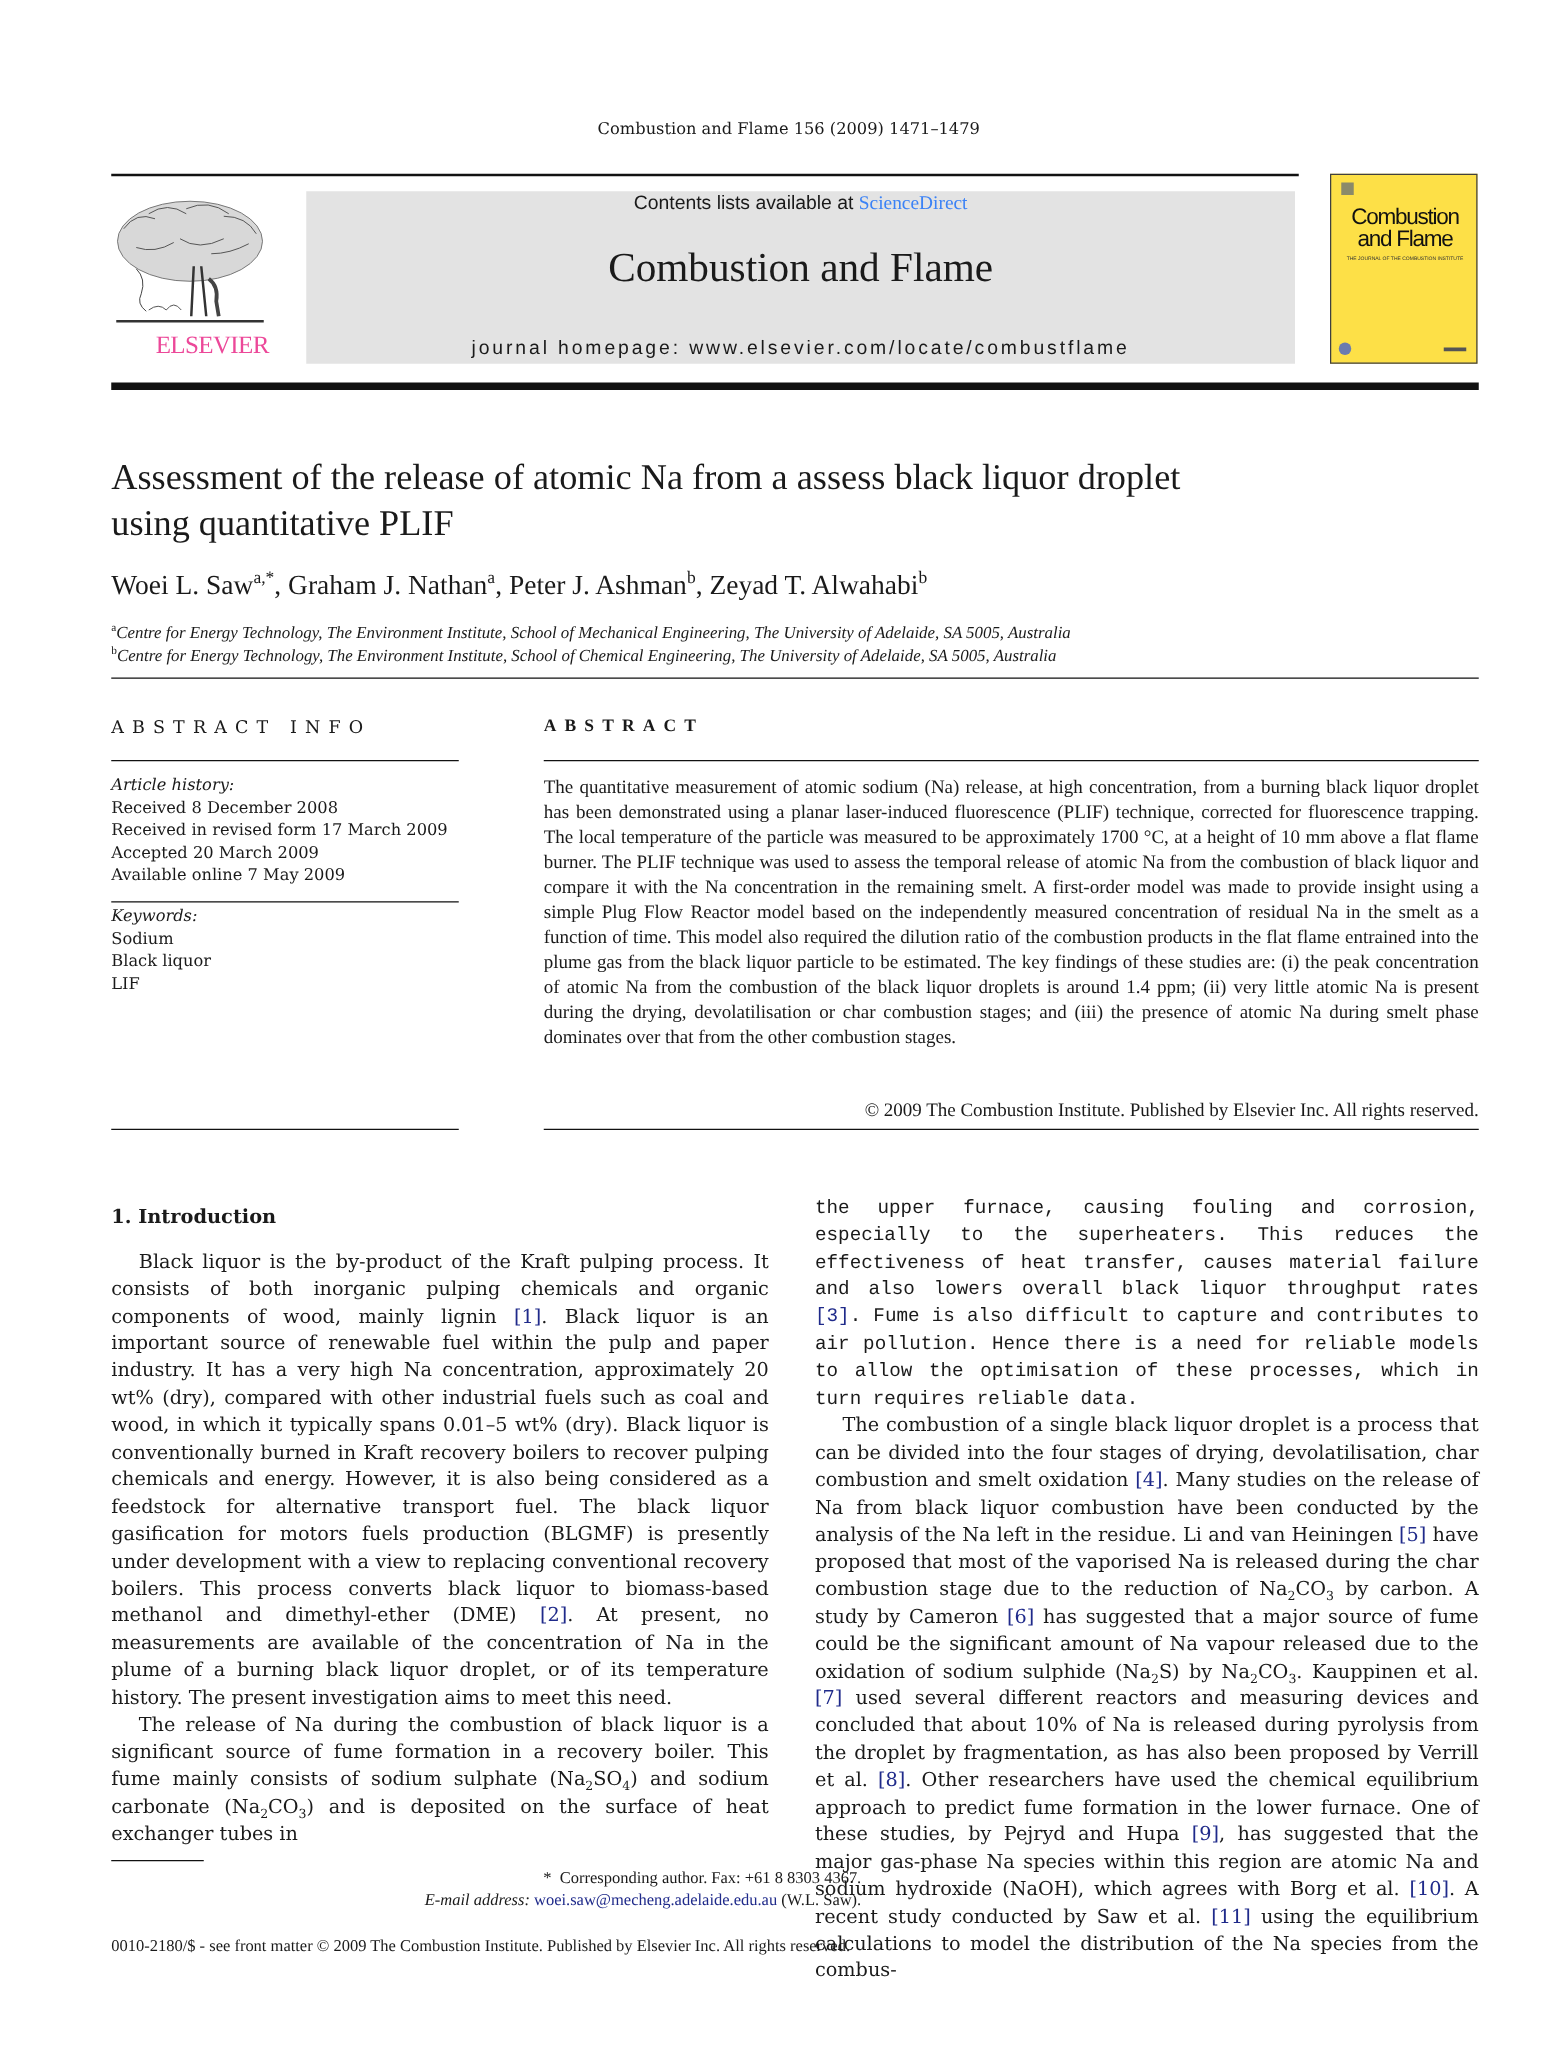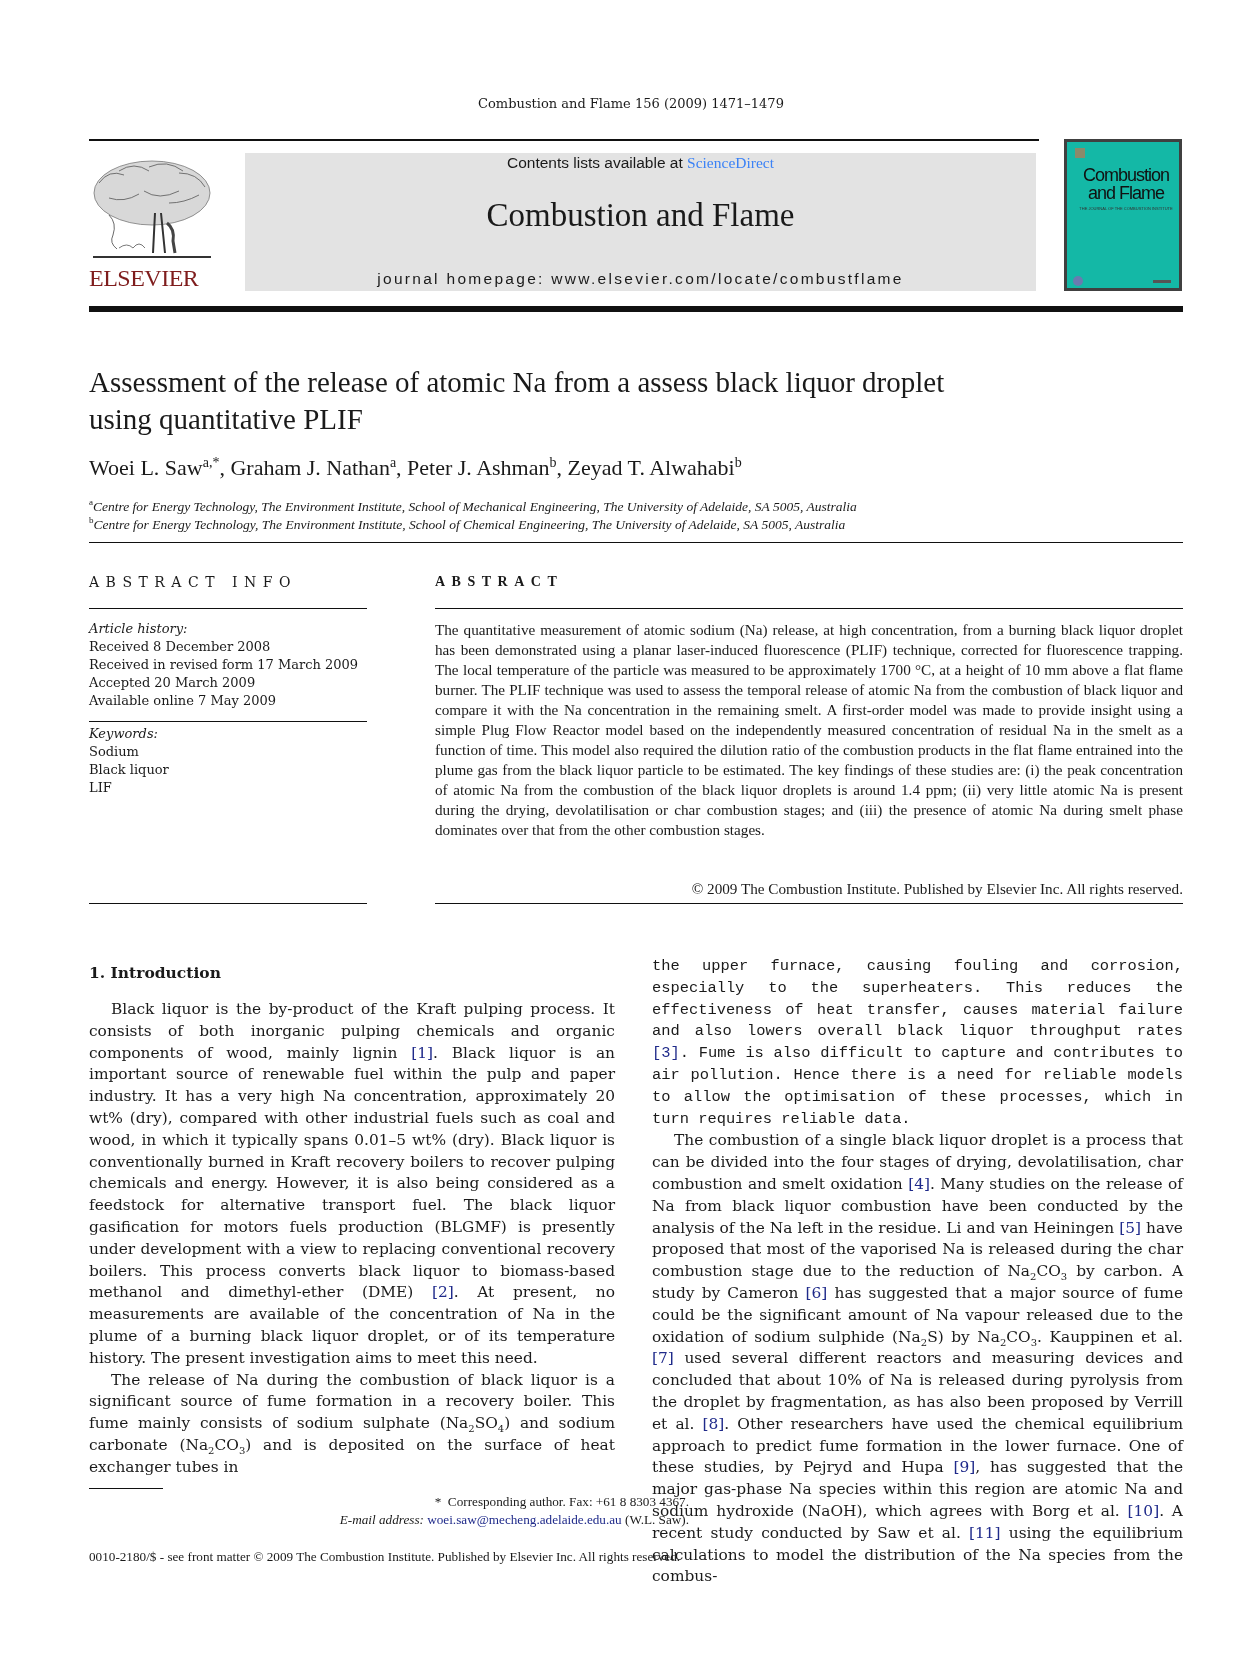--- a/index.html
+++ b/index.html
@@ -11,23 +11,23 @@
   #running-head { left: 0; width: 1262px; top: 96px; text-align: center; font-size: 13px; }
   .rule { position: absolute; background: #111; }
 
   #masthead-box { left: 245px; top: 153px; width: 791px; height: 138px; background: #e3e3e3; }
   #contents-line { left: 245px; width: 791px; top: 154px; text-align: center; font-size: 15.5px; }
   #contents-line .link { color: #3b82f6; font-family: Liberation Serif, serif; }
   #journal-name { left: 245px; width: 791px; top: 197px; text-align: center; font-size: 33px; font-family: "Liberation Serif", serif; }
   #homepage { left: 245px; width: 791px; top: 270px; text-align: center; font-size: 15.5px; letter-spacing: 2.3px; }
 
   #elsevier-logo { left: 89px; top: 153px; width: 126px; height: 140px; }
-  #elsevier-word { left: 89px; top: 265px; width: 126px; text-align: left; color: #7f1d1d; font-family: "Liberation Serif", serif; font-size: 24px; letter-spacing: -0.5px; }
+  #elsevier-word { left: 89px; top: 265px; width: 126px; text-align: right; color: #ec4899; font-family: "Liberation Serif", serif; font-size: 20px; letter-spacing: -0.5px; }
 
-  #cover { left: 1064px; top: 139px; width: 118px; height: 152px; background: #14b8a6; border: 3px solid #404040; box-sizing: border-box; }
+  #cover { left: 1064px; top: 139px; width: 118px; height: 152px; background: #fde047; border: 1px solid #404040; box-sizing: border-box; }
   #cover .ctitle { position: absolute; left: 0; width: 118px; top: 24px; text-align: center; font-family: "Liberation Sans", sans-serif; font-size: 18px; line-height: 18px; letter-spacing: -1px; color: #111; }
   #cover .csub { position: absolute; left: 6px; width: 106px; top: 64px; text-align: center; font-size: 4px; color: #333; font-family: "Liberation Sans", sans-serif; }
   #cover .cseal { position: absolute; left: 6px; top: 134px; width: 10px; height: 10px; border-radius: 50%; background: #6a7bb0; }
   #cover .cmark { position: absolute; left: 8px; top: 6px; width: 10px; height: 10px; background: #8a8a6a; }
   #cover .cpub { position: absolute; right: 8px; top: 138px; width: 18px; height: 3px; background: #555; }
 
   #title { left: 89px; top: 364px; width: 1100px; font-family: "Liberation Serif", serif; font-size: 29px; line-height: 37px; }
   #authors { left: 89px; top: 455px; width: 1100px; font-family: "Liberation Serif", serif; font-size: 22px; }
   #authors sup { font-size: 14px; }
   .affil { left: 89px; width: 1100px; font-style: italic; font-family: "Liberation Serif", serif; font-size: 13.5px; }

